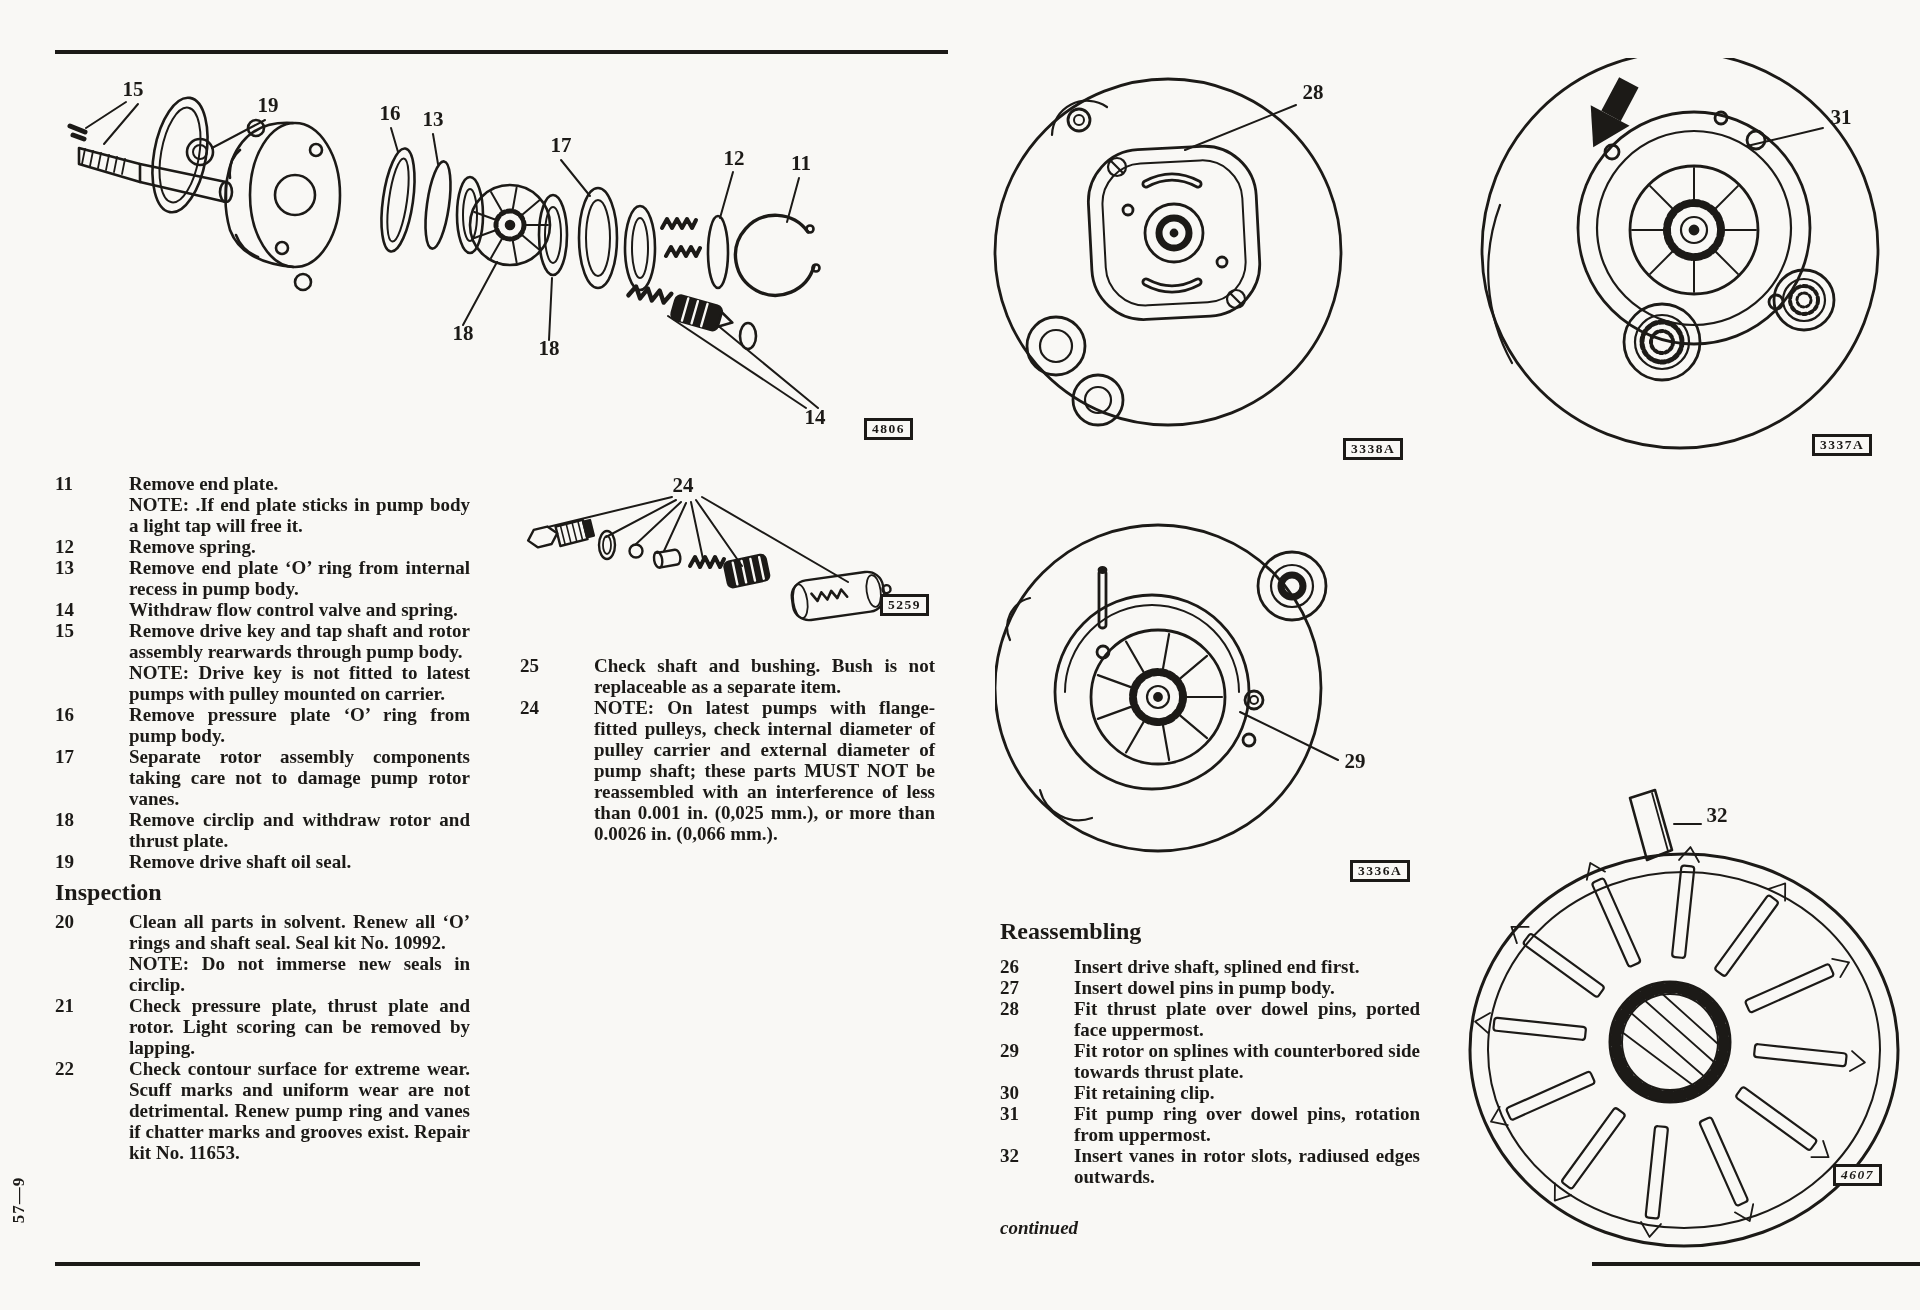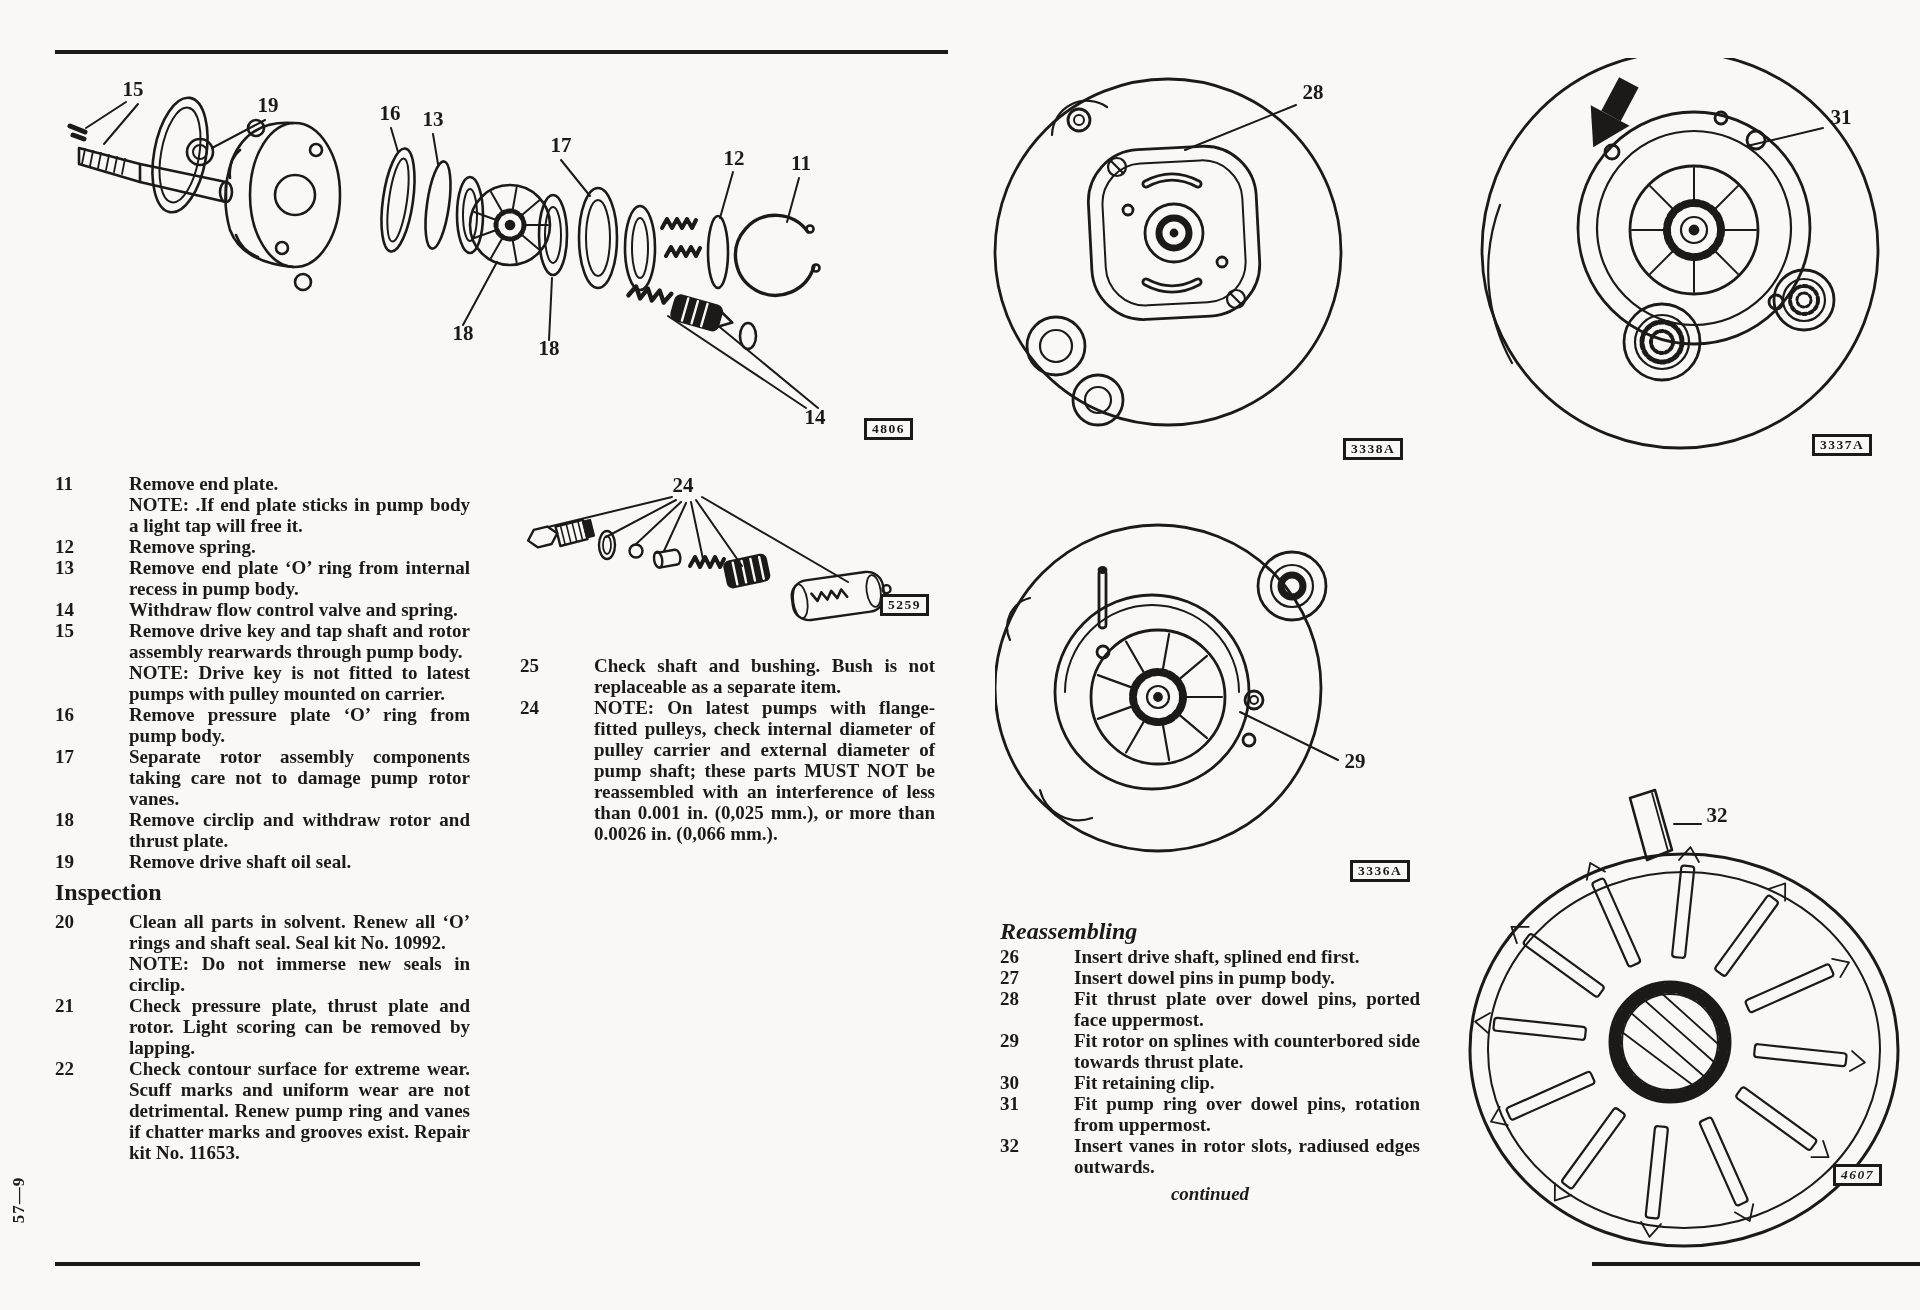--- a/index.html
+++ b/index.html
@@ -13,21 +13,21 @@
   .textcol { position:absolute; font-size:19px; line-height:21px; font-weight:700; }
   .item { display:flex; }
   .item .num { flex:0 0 42px; }
   .item .body { flex:1; text-align:justify;margin-left:32px; }
   .sec-heading { font-size:24px; margin:10px 0 8px; }
   .fig-ref {
     position:absolute; border:3px solid #1c1a17; padding:0 5px;
     font-size:13.5px; font-weight:700; line-height:16px; letter-spacing:1.5px;
     font-family:"Liberation Serif", serif; background:#f9f8f5;
   }
-  .continued { font-style:italic; text-align:center; margin-top:6px; }
+  .continued { font-style:italic; text-align:left; margin-top:30px; }
   .pagenum {
     position:absolute; left:-16px; top:1190px; width:70px; text-align:center;
     transform:rotate(-90deg); font-weight:700; font-size:17px; letter-spacing:1px;
   }
   svg.fig { position:absolute; }
   svg.fig text {
     font-family:"Liberation Serif", serif; font-weight:700; font-size:21px;
     fill:#1c1a17; text-anchor:middle;
   }
 </style>
@@ -464,21 +464,21 @@
   </div>
   <div class="item">
     <span class="num">24</span>
     <div class="body">
       <div class="note"><span class="note-label">NOTE:</span> <span>On latest pumps with flange-fitted pulleys, check internal diameter of pulley carrier and external diameter of pump shaft; these parts MUST NOT be reassembled with an interference of less than 0.001 in. (0,025 mm.), or more than 0.0026 in. (0,066 mm.).</span></div>
     </div>
   </div>
 </div>
 
 <div class="textcol" style="left:1000px;top:921px;width:420px;">
-  <div class="sec-heading" style="margin:0 0 4px;font-style:italic;">Reassembling</div>
+  <div class="sec-heading" style="margin:0 0 14px;">Reassembling</div>
   <div class="item">
     <span class="num">26</span>
     <div class="body">Insert drive shaft, splined end first.</div>
   </div>
   <div class="item">
     <span class="num">27</span>
     <div class="body">Insert dowel pins in pump body.</div>
   </div>
   <div class="item">
     <span class="num">28</span>

